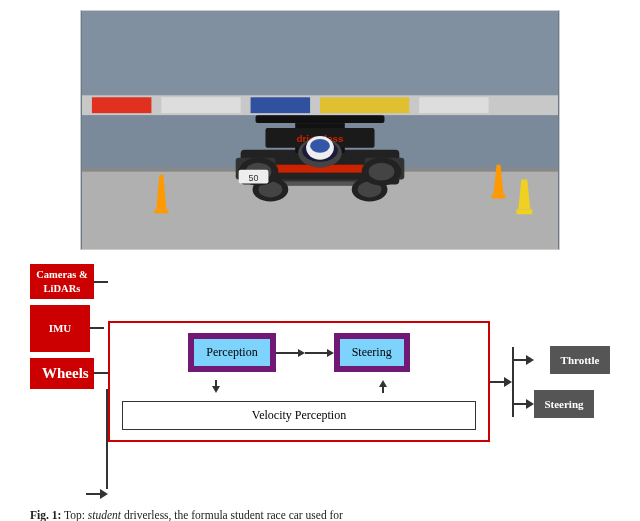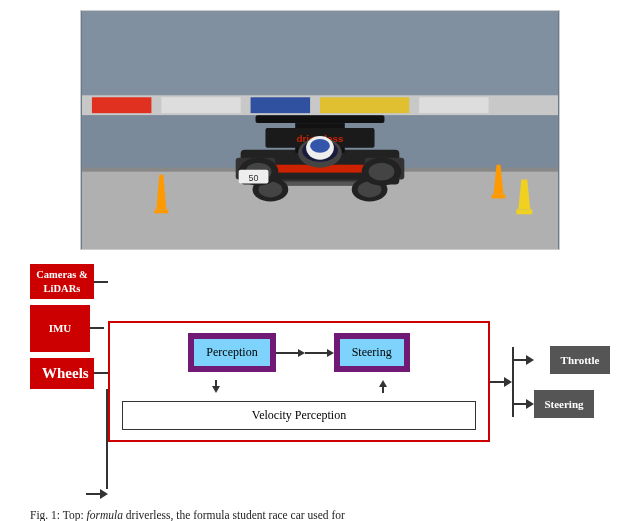--- a/index.html
+++ b/index.html
@@ -133,21 +133,21 @@
     
     .caption {
       font-size: 11.5px;
       line-height: 1.5;
       color: #222;
       text-align: left;
       width: 580px;
     }
 
     .caption-label {
-      font-weight: normal;
+      font-weight: bold;
       margin-top: 47px;
     }
 
     .caption-italic {
       font-style: italic;
     }
 
     .diagram-wrapper {
       display: flex;
       flex-direction: row;
@@ -369,16 +369,16 @@
           <div class="arrow-head"></div>
           <div class="output-box" style="margin-left:0;">Steering</div>
         </div>
       </div>
     </div>
 
   </div>
 
   <div class="caption">
     <span class="caption-label">Fig. 1:</span>
-    <span> Top: </span><span class="caption-italic">formula</span><span> driverless, the formula student race car used for</span>
+    <span> Top: </span><span class="caption-italic">student</span><span> driverless, the formula student race car used for</span>
   </div>
 
 </div>
 
 </body></html>

